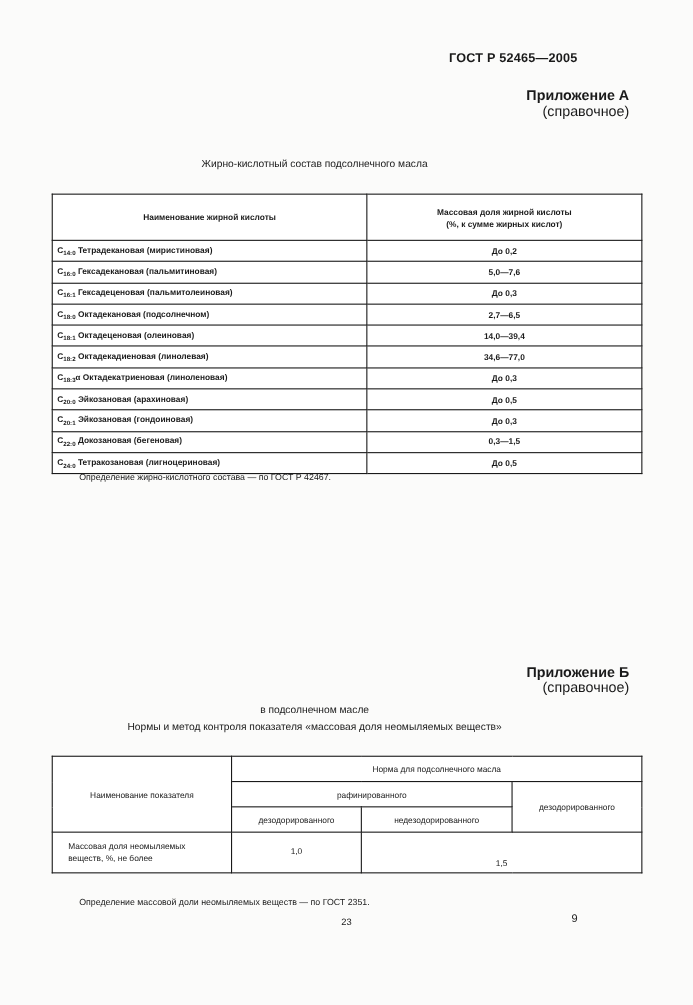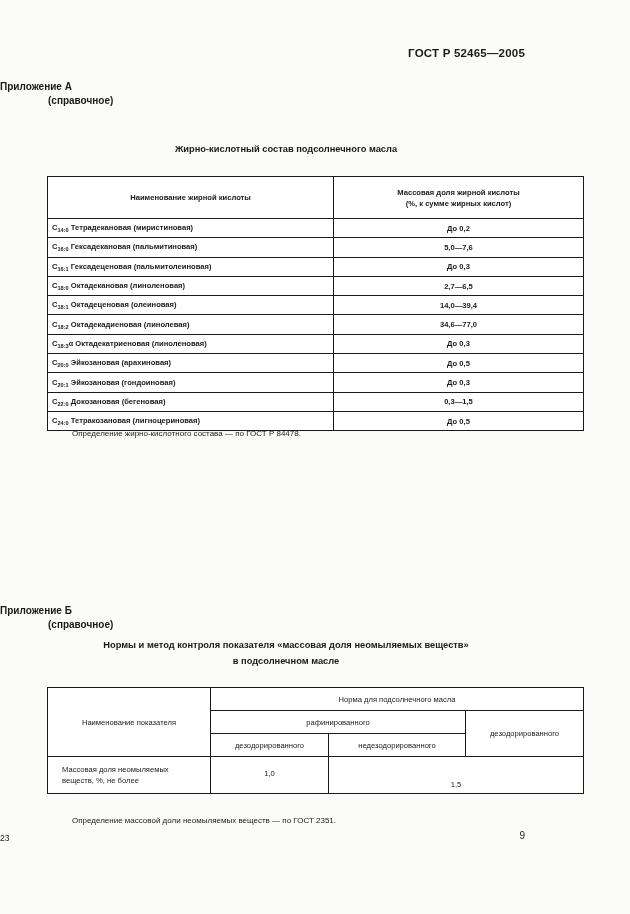--- a/index.html
+++ b/index.html
@@ -30,33 +30,33 @@
     font-size: 11.5px;
     font-weight: bold;
     letter-spacing: 0.2px;
     white-space: nowrap;
   }
 
   
   .appendix-block {
     position: absolute;
     width: 100%;
-    text-align: left;
-    font-size: 10px;
+    text-align: right;
+    font-size: 13px;
     font-weight: bold;
     line-height: 14px;
   }
-  .appendix-block .line2 { font-weight: bold; margin-left: 48px; }
+  .appendix-block .line2 { font-weight: normal; margin-left: 48px; }
 
   .section-title {
     position: absolute;
     width: 100%;
     text-align: center;
     font-size: 9.3px;
-    font-weight: bold;
+    font-weight: normal;
     line-height: 16px;
   }
 
   
   table.doc-table {
     position: absolute;
     border-collapse: collapse;
     table-layout: fixed;
     background: #fff;
   }
@@ -101,20 +101,21 @@
   .note {
     position: absolute;
     font-size: 8px;
     line-height: 12px;
   }
 
   .pagenum-center {
     position: absolute;
     left: 0;
     width: 630px;
+    text-align: center;
     font-size: 8.5px;
   }
   .pagenum-right {
     position: absolute;
     right: 47px;
     font-size: 10px;
     font-weight: normal;
   }
 </style>
 </head>
@@ -150,21 +151,21 @@
       </tr>
       <tr>
         <td class="name-cell"><span>C</span><sub>16:0</sub> <span>Гексадекановая (пальмитиновая)</span></td>
         <td class="val-cell">5,0—7,6</td>
       </tr>
       <tr>
         <td class="name-cell"><span>C</span><sub>16:1</sub> <span>Гексадеценовая (пальмитолеиновая)</span></td>
         <td class="val-cell">До 0,3</td>
       </tr>
       <tr>
-        <td class="name-cell"><span>C</span><sub>18:0</sub> <span>Октадекановая (линоленовая)</span></td>
+        <td class="name-cell"><span>C</span><sub>18:0</sub> <span>Октадекановая (подсолнечном)</span></td>
         <td class="val-cell">2,7—6,5</td>
       </tr>
       <tr>
         <td class="name-cell"><span>C</span><sub>18:1</sub> <span>Октадеценовая (олеиновая)</span></td>
         <td class="val-cell">14,0—39,4</td>
       </tr>
       <tr>
         <td class="name-cell"><span>C</span><sub>18:2</sub> <span>Октадекадиеновая (линолевая)</span></td>
         <td class="val-cell">34,6—77,0</td>
       </tr>
@@ -184,30 +185,30 @@
         <td class="name-cell"><span>C</span><sub>22:0</sub> <span>Докозановая (бегеновая)</span></td>
         <td class="val-cell">0,3—1,5</td>
       </tr>
       <tr>
         <td class="name-cell"><span>C</span><sub>24:0</sub><span> </span><span>Тетракозановая (лигноцериновая)</span></td>
         <td class="val-cell">До 0,5</td>
       </tr>
     </tbody>
   </table>
 
-  <div class="note" style="left:72px; top:428px;">Определение жирно-кислотного состава — по ГОСТ Р 84478.</div>
+  <div class="note" style="left:72px; top:428px;">Определение жирно-кислотного состава — по ГОСТ Р 42467.</div>
 
   <div class="appendix-block" style="top:604px;">
     <div>Приложение Б</div>
     <div class="line2">(справочное)</div>
   </div>
 
   <div class="section-title" style="top:637px;">
+    <div>в подсолнечном масле</div>
     <div>Нормы и метод контроля показателя «массовая доля неомыляемых веществ»</div>
-    <div>в подсолнечном масле</div>
   </div>
 
   <table class="doc-table" id="table-unsap">
     <colgroup>
         <col style="width:163px">
         <col style="width:118px">
         <col style="width:137px">
         <col style="width:118px">
       </colgroup>
     <tbody>

